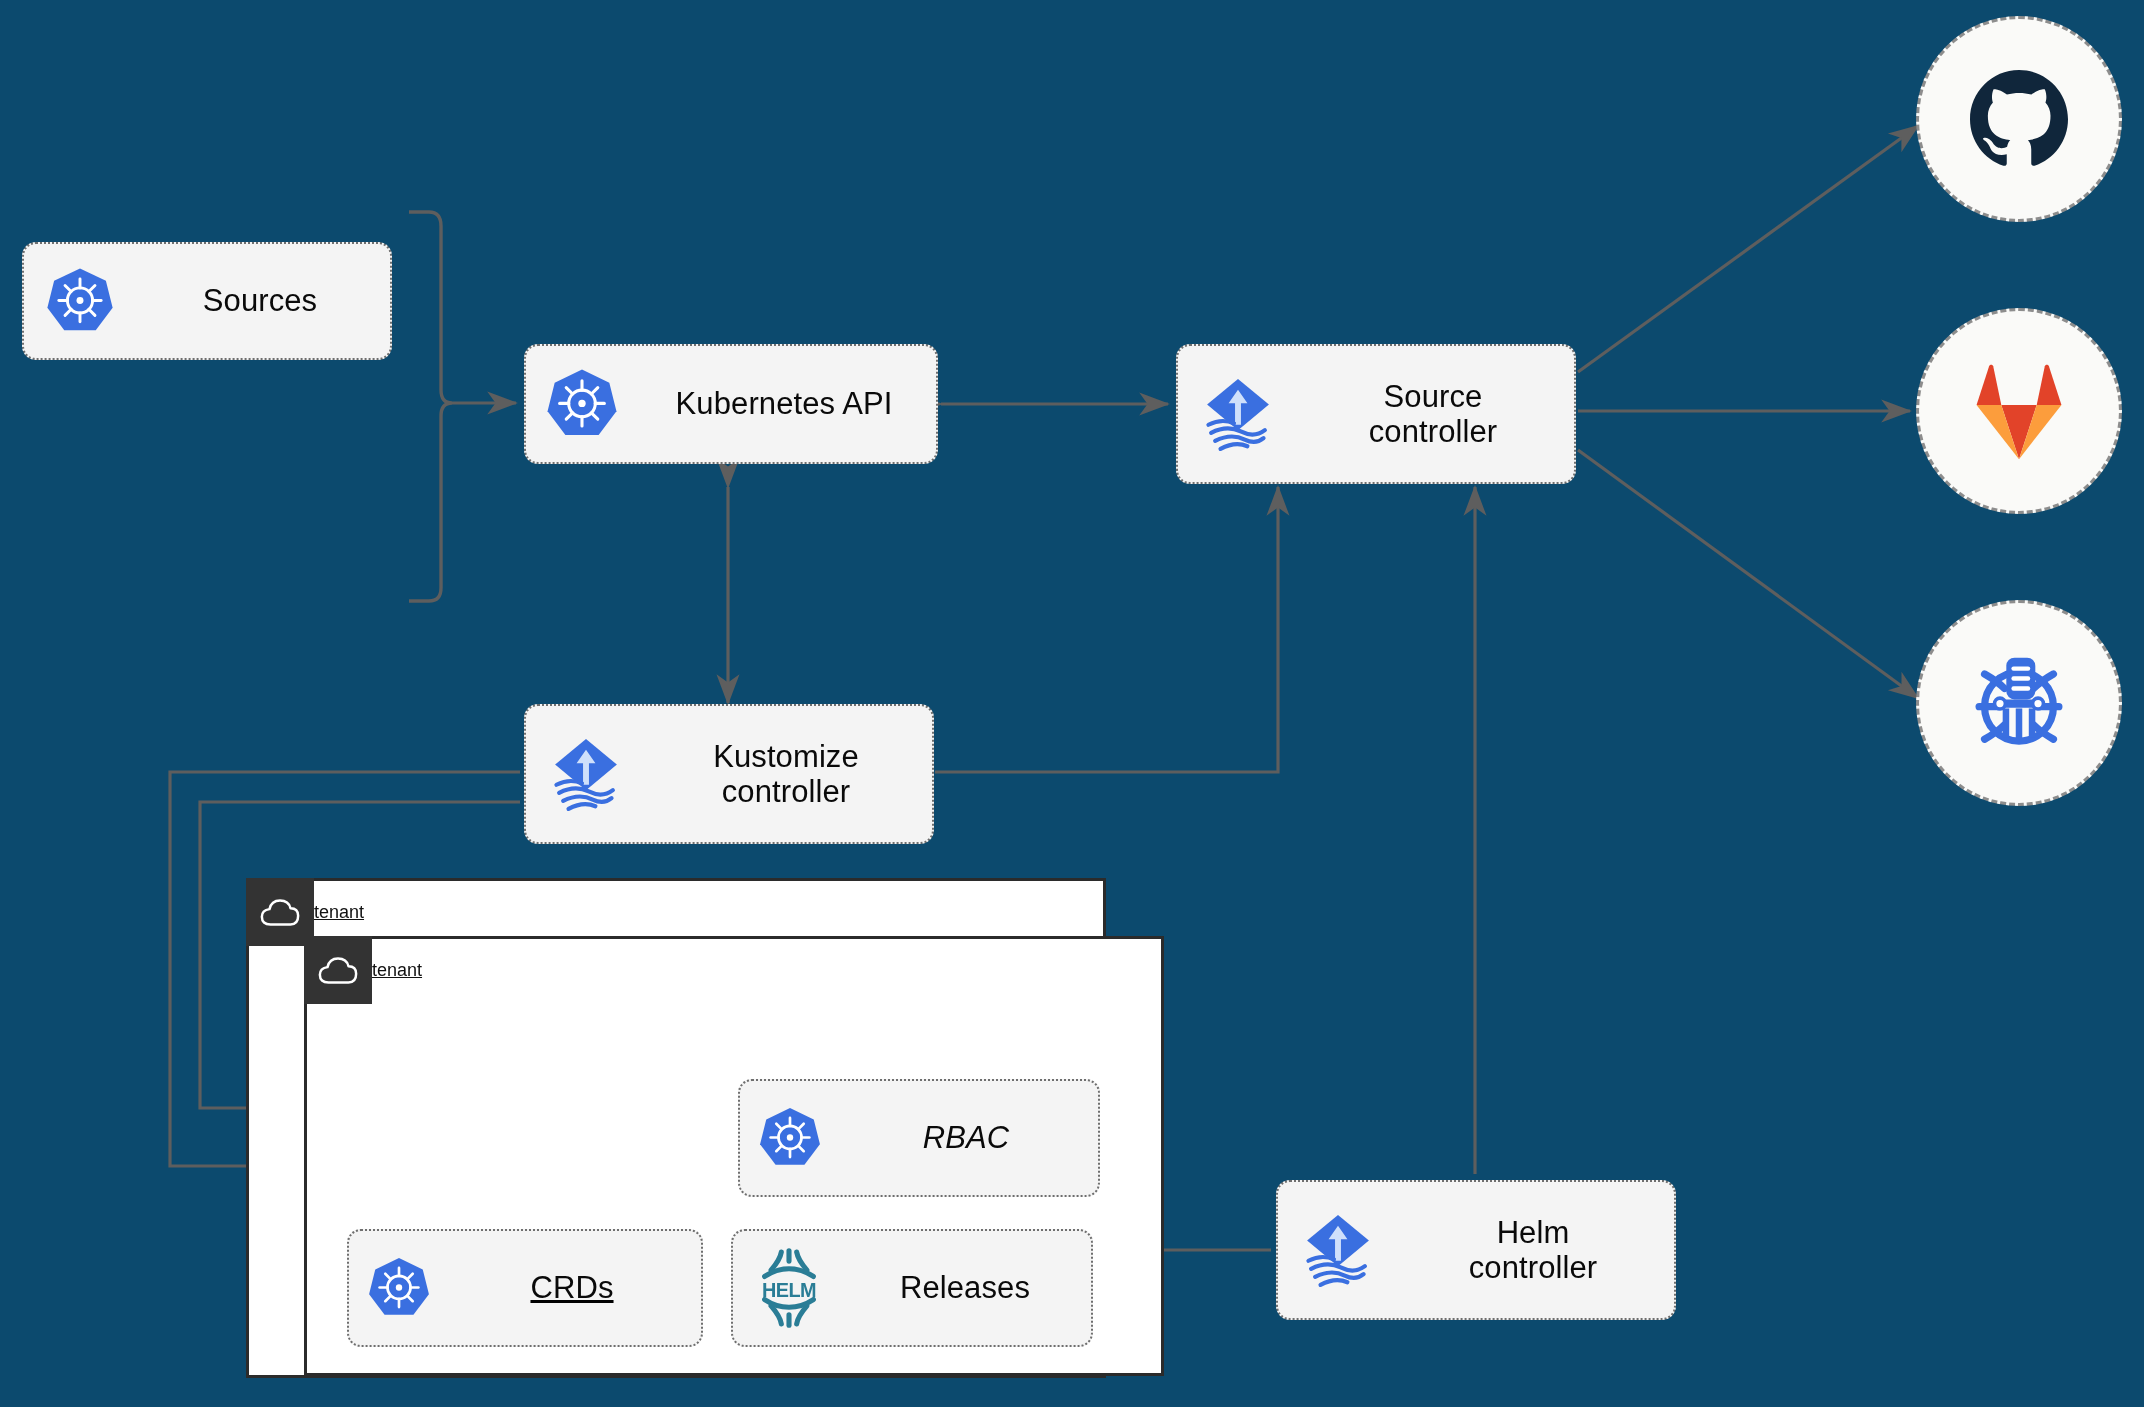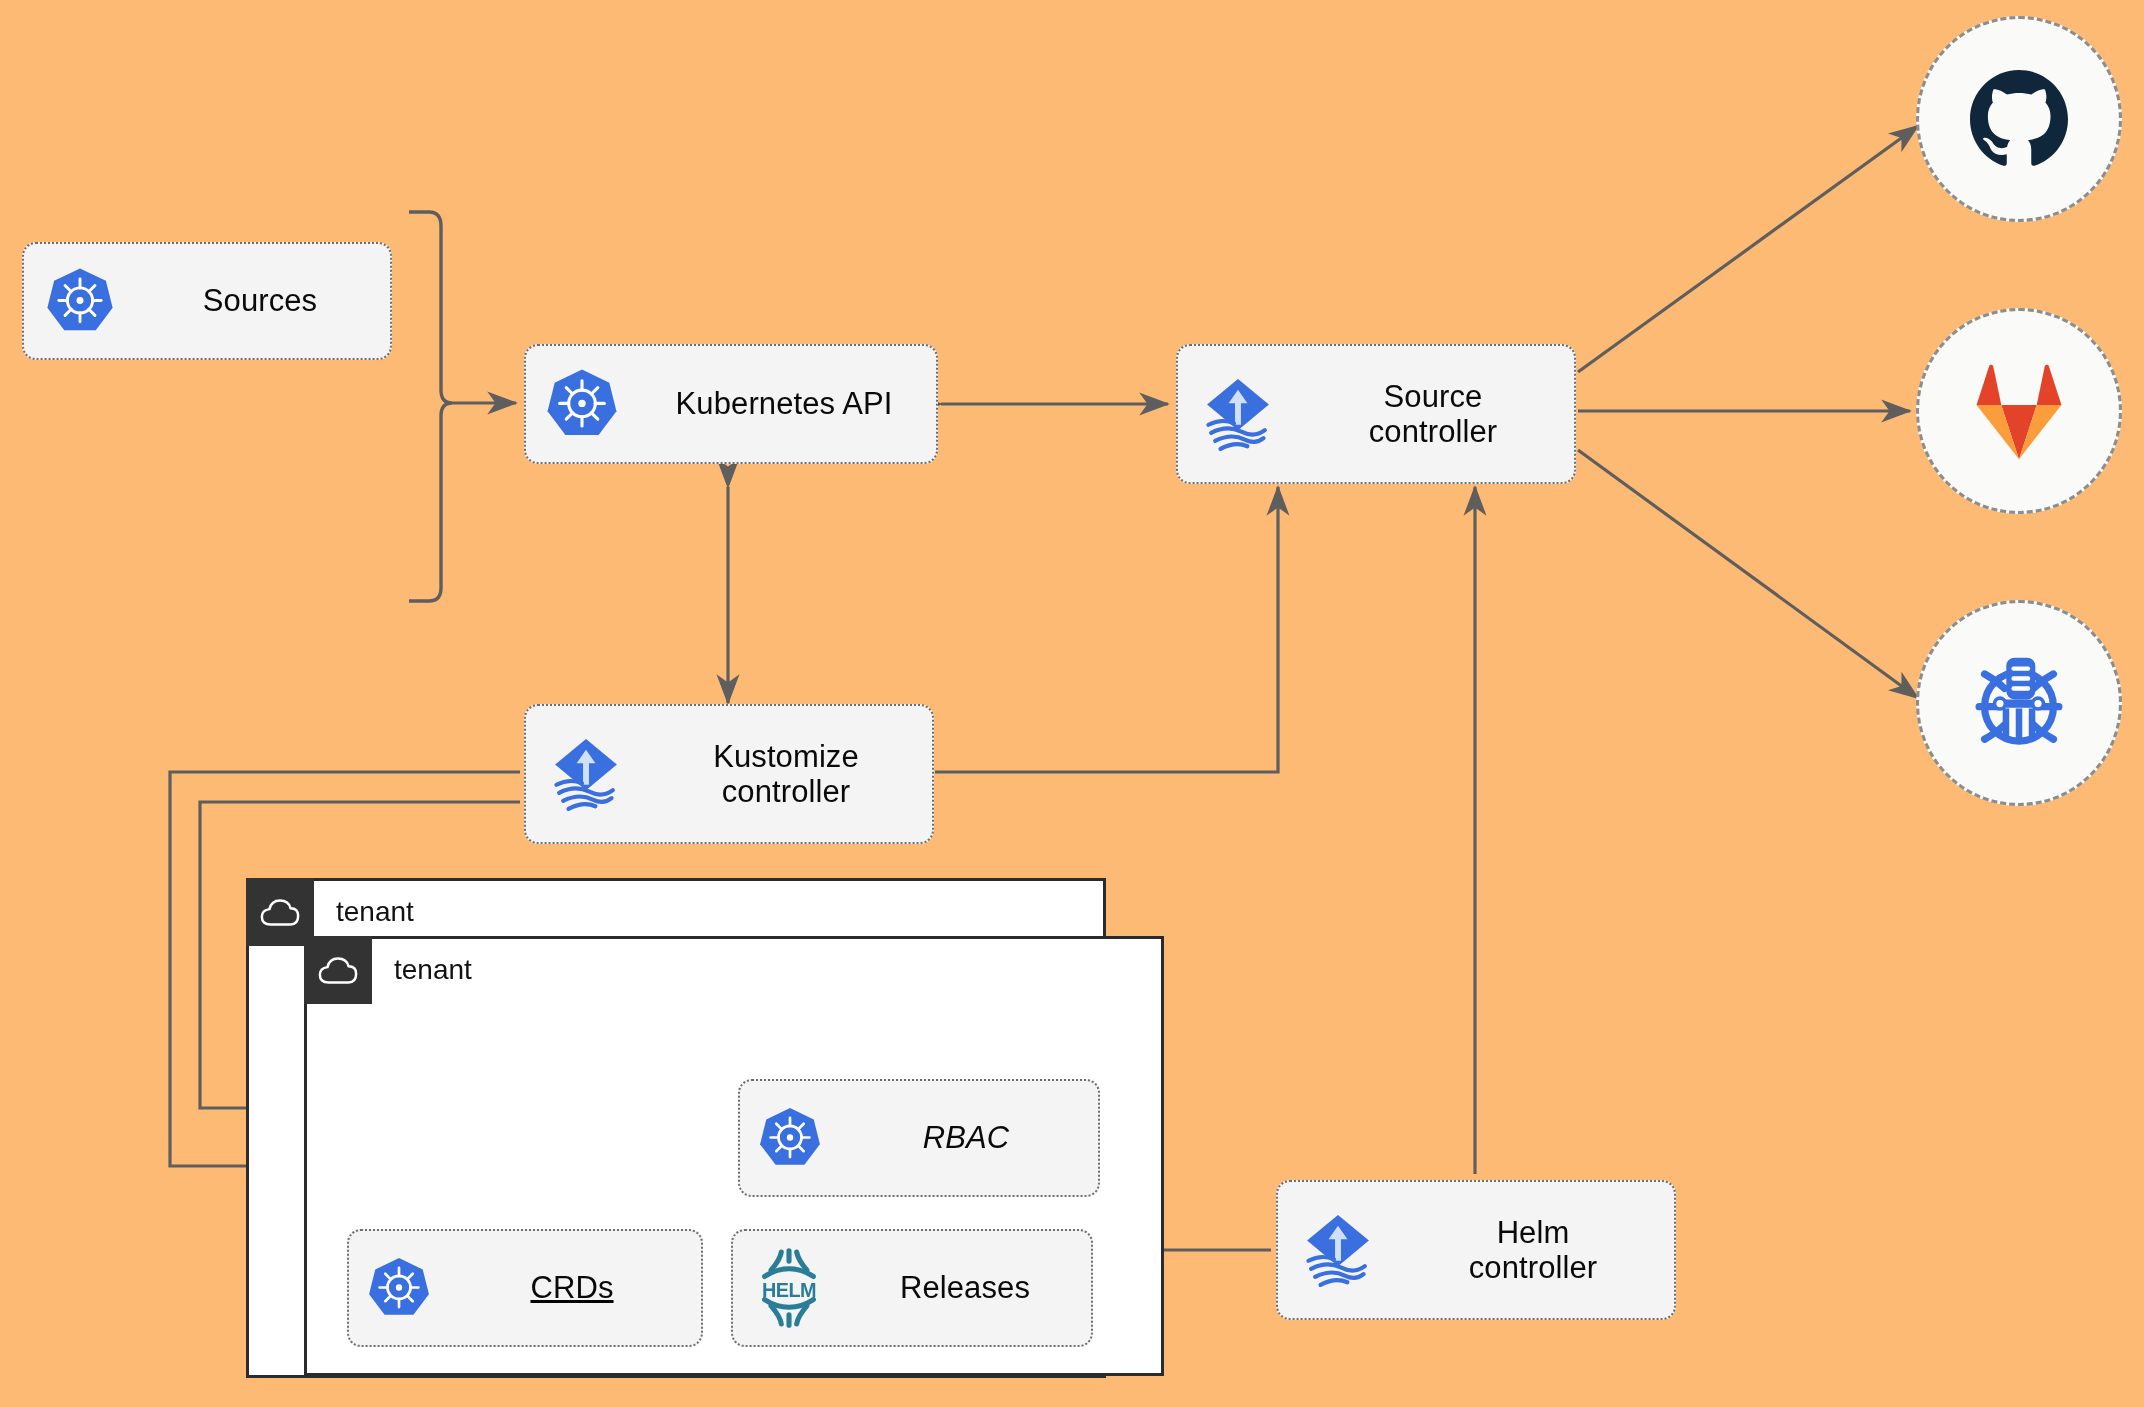--- a/index.html
+++ b/index.html
@@ -1,17 +1,17 @@
 <!DOCTYPE html>
 <html><head>
 <meta charset="utf-8">
 <style>
   html,body{margin:0;padding:0;background:#ffffff;}
   body{font-family:"Liberation Sans","DejaVu Sans",sans-serif;}
-  #stage{position:relative;width:2144px;height:1407px;background:#fdba74;overflow:hidden;}
+  #stage{position:relative;width:2144px;height:1407px;background:#0c4a6e;overflow:hidden;}
   .svg-layer{position:absolute;left:0;top:0;width:2144px;height:1407px;pointer-events:none;}
 
   
   .node{
     position:absolute;
     background:#f4f4f4;
     border:2.5px dotted #6e6e6e;
     border-radius:14px;
     box-sizing:border-box;
     display:flex;
@@ -50,22 +50,23 @@
   .tenant .bar{
     position:absolute;left:-3px;top:-3px;
     height:68px;
     display:flex;align-items:center;
   }
   .tenant .cloudbox{
     width:68px;height:68px;background:#333333;
     display:flex;align-items:center;justify-content:center;
   }
   .tenant .tname{
-    margin-left:22px;color:#121212;font-size:28px;
+    color:#121212;font-size:18px;
     white-space:nowrap;
+    text-decoration:underline;
   }
   .k8s-blue{fill:#3a6fe0;}
 </style>
 </head>
 <body>
 
 <div id="stage">
 
   <svg class="svg-layer" viewBox="0 0 2144 1407">
     <defs>

